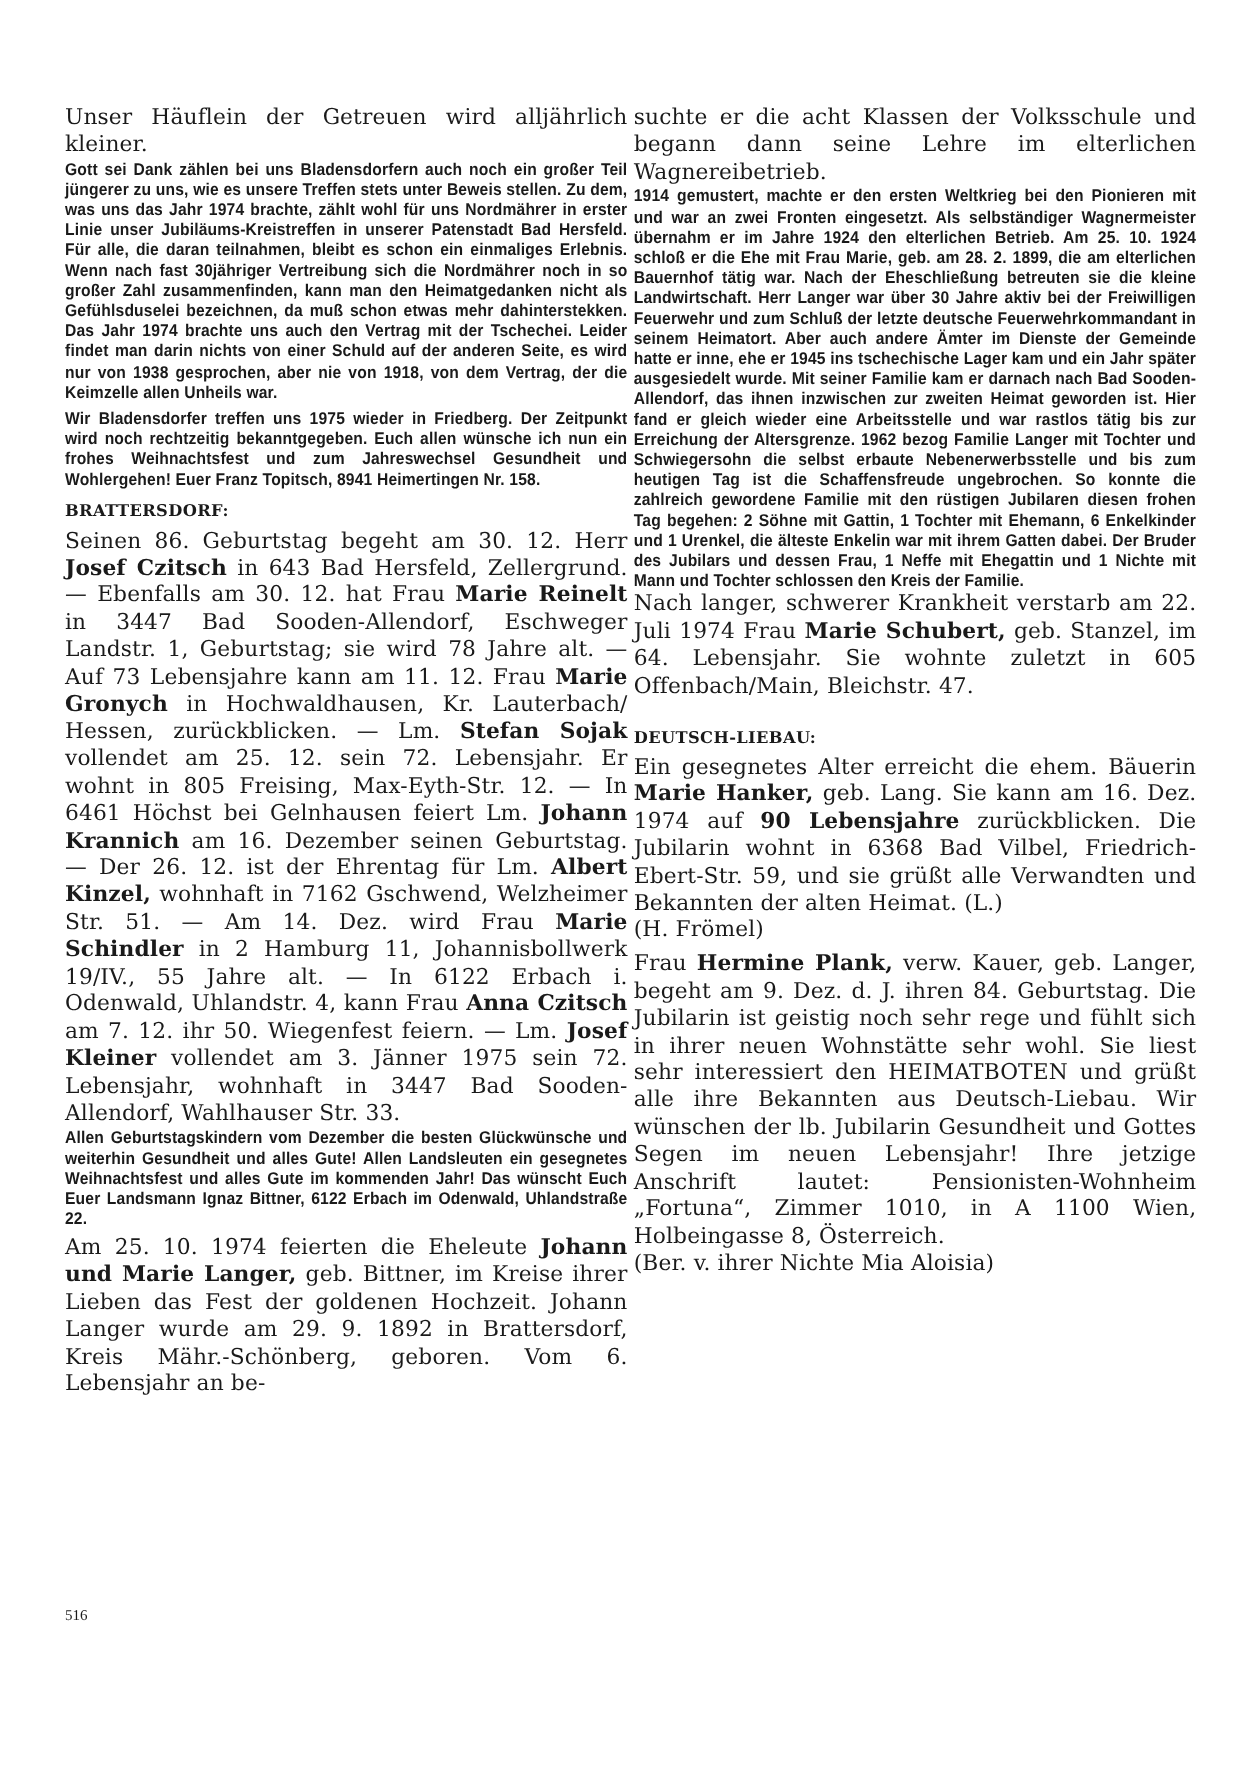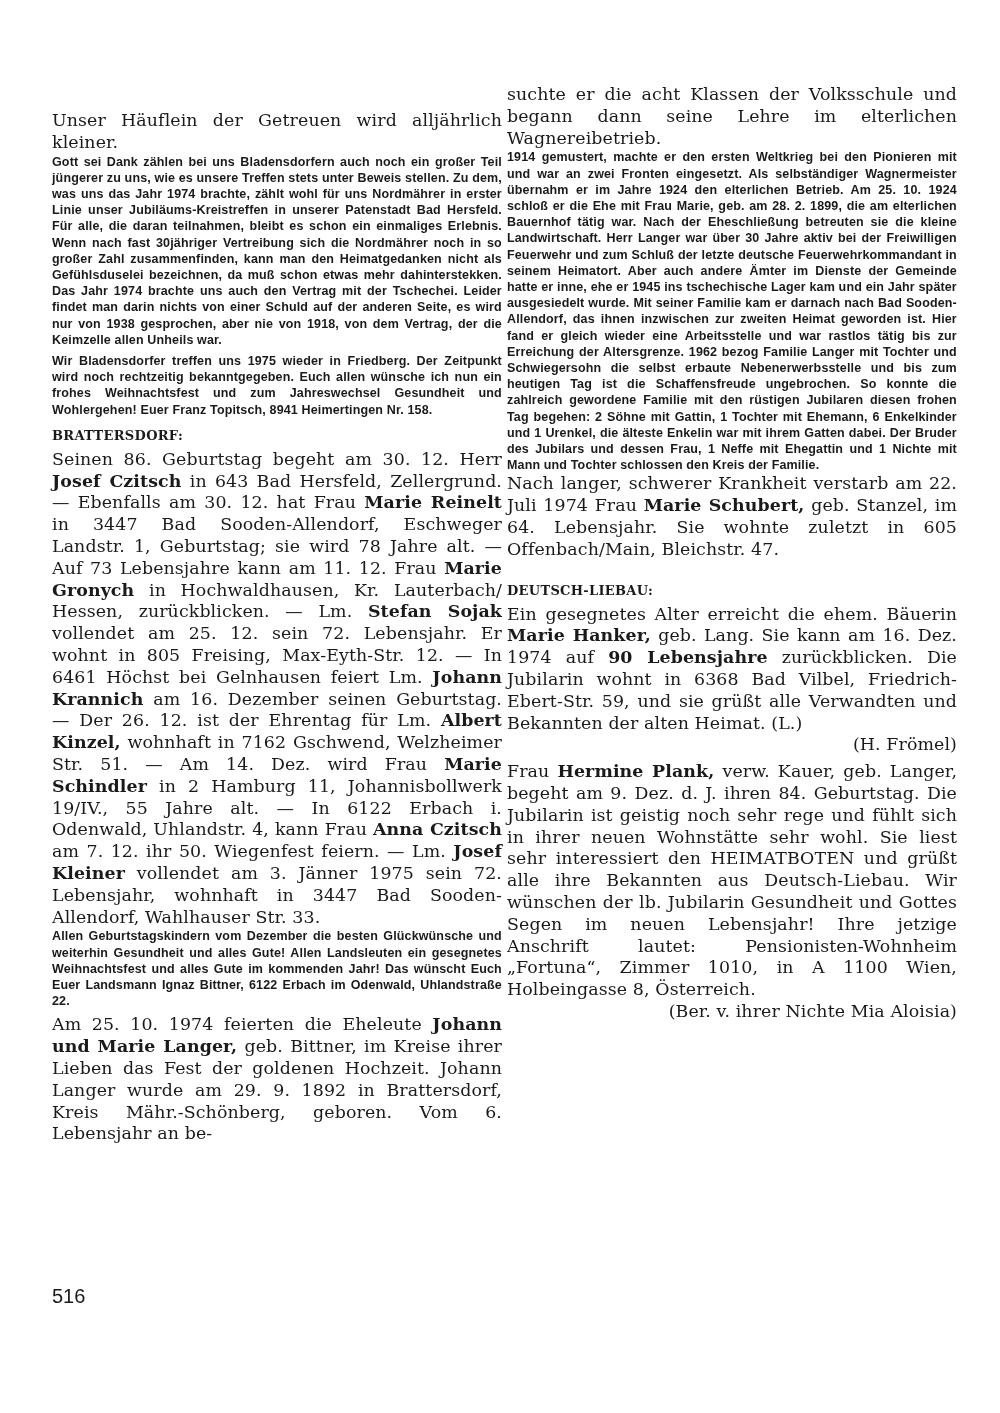--- a/index.html
+++ b/index.html
@@ -1,28 +1,28 @@
 <!DOCTYPE html>
 <html><head>
   <meta charset="utf-8">
   <style>
     html, body { margin: 0; padding: 0; background: #ffffff; }
     body { width: 1000px; height: 1413px; position: relative; overflow: hidden; color: #1a1a1a; }
     .col { position: absolute; top: 84px; width: 450px; text-align: justify; }
-    .col-left { left: 52px; margin-top: 26px; }
+    .col-left { left: 52px; }
     .col-right { left: 507px; }
     p { margin: 0; }
     .big { font-family: "DejaVu Serif", "Liberation Serif", serif; font-size: 17.4px; line-height: 21.8px; letter-spacing: 0.1px; }
     .small { font-family: "Liberation Sans", "DejaVu Sans", sans-serif; font-size: 13.6px; line-height: 16.2px; font-weight: 600; letter-spacing: 0.15px; transform: scaleX(0.92); transform-origin: left top; width: 489px; }
     .heading { font-family: "DejaVu Serif", "Liberation Serif", serif; font-weight: bold; font-size: 13px; letter-spacing: 0.3px; margin: 10px 0 6px 0; }
     b { font-weight: bold; }
     .small b { font-weight: 900; }
-    .right-align { text-align: right; }
+    .right-align { }
     .gap-s { margin-top: 5px; }
-    .page-number { position: absolute; left: 52px; top: 1285px; font-family: Liberation Sans, sans-serif; font-size: 20px; }
+    .page-number { position: absolute; left: 52px; top: 1285px; font-family: Liberation Serif, serif; font-size: 12px; }
   </style>
 </head>
 <body>
 
 <div class="col col-left">
   <p class="big">Unser Häuflein der Getreuen wird alljährlich kleiner.</p>
   <p class="small">Gott sei Dank zählen bei uns Bladensdorfern auch noch ein großer Teil jüngerer zu uns, wie es unsere Treffen stets unter Beweis stellen. Zu dem, was uns das Jahr 1974 brachte, zählt wohl für uns Nordmährer in erster Linie unser Jubiläums-Kreistreffen in unserer Patenstadt Bad Hersfeld. Für alle, die daran teilnahmen, bleibt es schon ein einmaliges Erlebnis. Wenn nach fast 30jähriger Vertreibung sich die Nordmährer noch in so großer Zahl zusammenfinden, kann man den Heimatgedanken nicht als Gefühlsduselei bezeichnen, da muß schon etwas mehr dahinterstekken. Das Jahr 1974 brachte uns auch den Vertrag mit der Tschechei. Leider findet man darin nichts von einer Schuld auf der anderen Seite, es wird nur von 1938 gesprochen, aber nie von 1918, von dem Vertrag, der die Keimzelle allen Unheils war.</p>
   <p class="small gap-s"><span>Wir Bladensdorfer treffen uns </span><b>1975 wieder in Friedberg.</b><span> Der Zeitpunkt wird noch rechtzeitig bekanntgegeben. Euch allen wünsche ich nun ein frohes Weihnachtsfest und zum Jahreswechsel Gesundheit und Wohlergehen! Euer Franz </span><b>Topitsch,</b><span> 8941 Heimertingen Nr. 158.</span></p>
   <h2 class="heading">BRATTERSDORF:</h2>
   <p class="big" id="p3"><span>Seinen 86. Geburtstag begeht am 30. 12. Herr </span><b>Josef Czitsch</b><span> in 643 Bad Hersfeld, Zellergrund. — Ebenfalls am 30. 12. hat Frau </span><b>Marie Reinelt</b><span> in 3447 Bad Sooden-Allendorf, Eschweger Landstr. 1, Geburtstag; sie wird 78 Jahre alt. — Auf 73 Lebensjahre kann am 11. 12. Frau </span><b>Marie Gronych</b><span> in Hochwaldhausen, Kr. Lauterbach/ Hessen, zurückblicken. — Lm. </span><b>Stefan Sojak</b><span> vollendet am 25. 12. sein 72. Lebensjahr. Er wohnt in 805 Freising, Max-Eyth-Str. 12. — In 6461 Höchst bei Gelnhausen feiert Lm. </span><b>Johann Krannich</b><span> am 16. Dezember seinen Geburtstag. — Der 26. 12. ist der Ehrentag für Lm. </span><b>Albert Kinzel,</b><span> wohnhaft in 7162 Gschwend, Welzheimer Str. 51. — Am 14. Dez. wird Frau </span><b>Marie Schindler</b><span> in 2 Hamburg 11, Johannisbollwerk 19/IV., 55 Jahre alt. — In 6122 Erbach i. Odenwald, Uhlandstr. 4, kann Frau </span><b>Anna Czitsch</b><span> am 7. 12. ihr 50. Wiegenfest feiern. — Lm. </span><b>Josef Kleiner</b><span> vollendet am 3. Jänner 1975 sein 72. Lebensjahr, wohnhaft in 3447 Bad Sooden-Allendorf, Wahlhauser Str. 33.</span></p>

